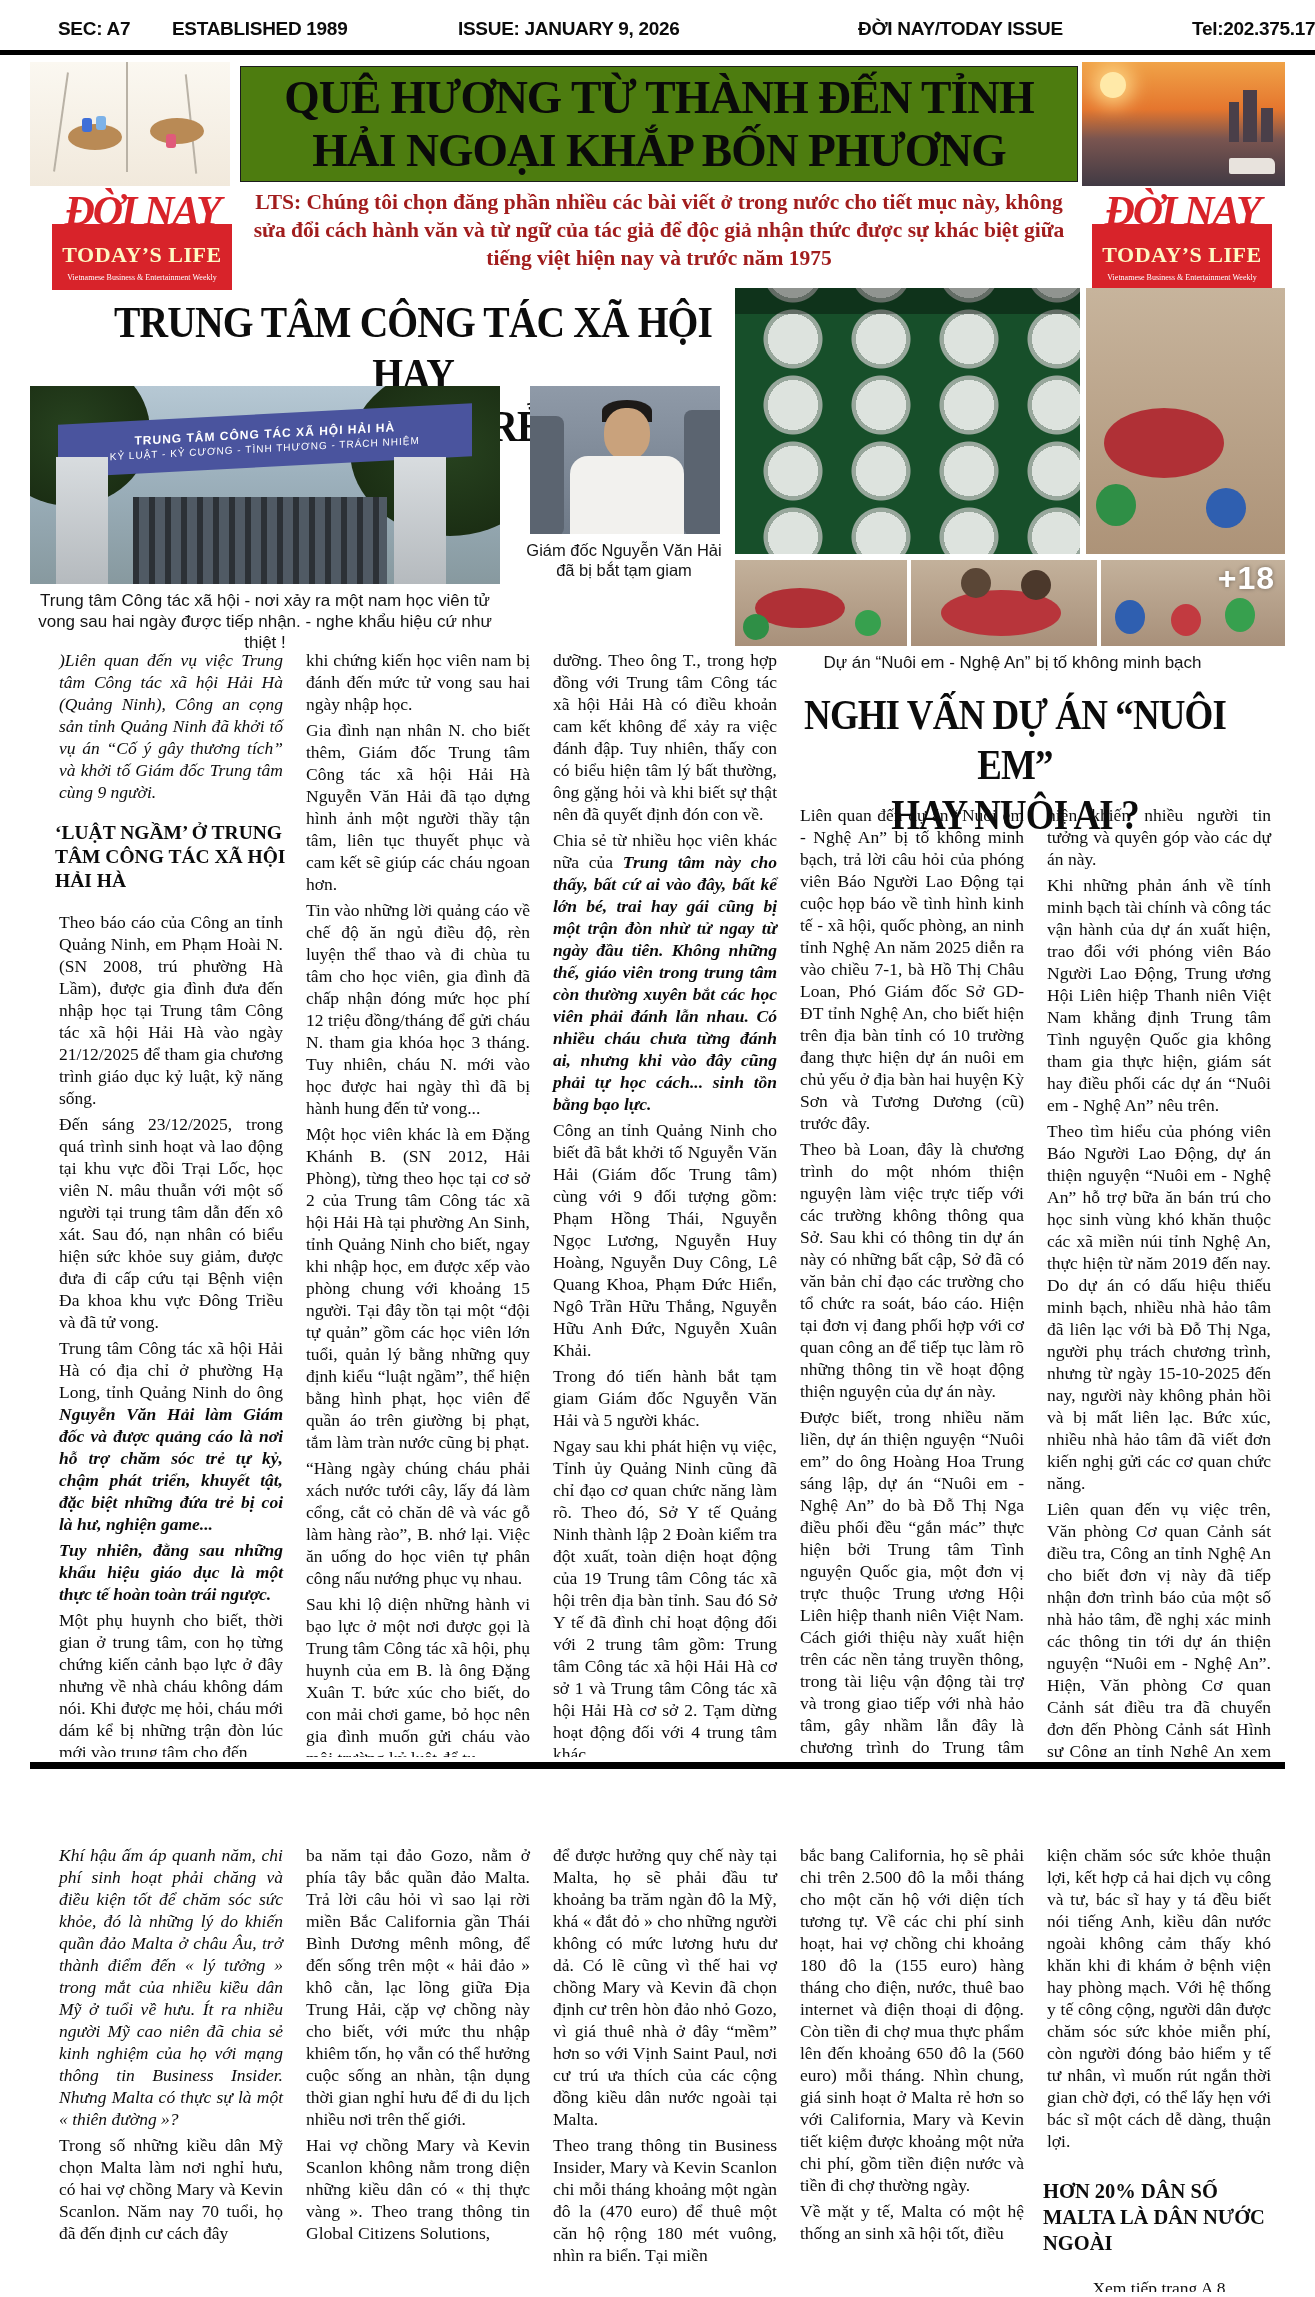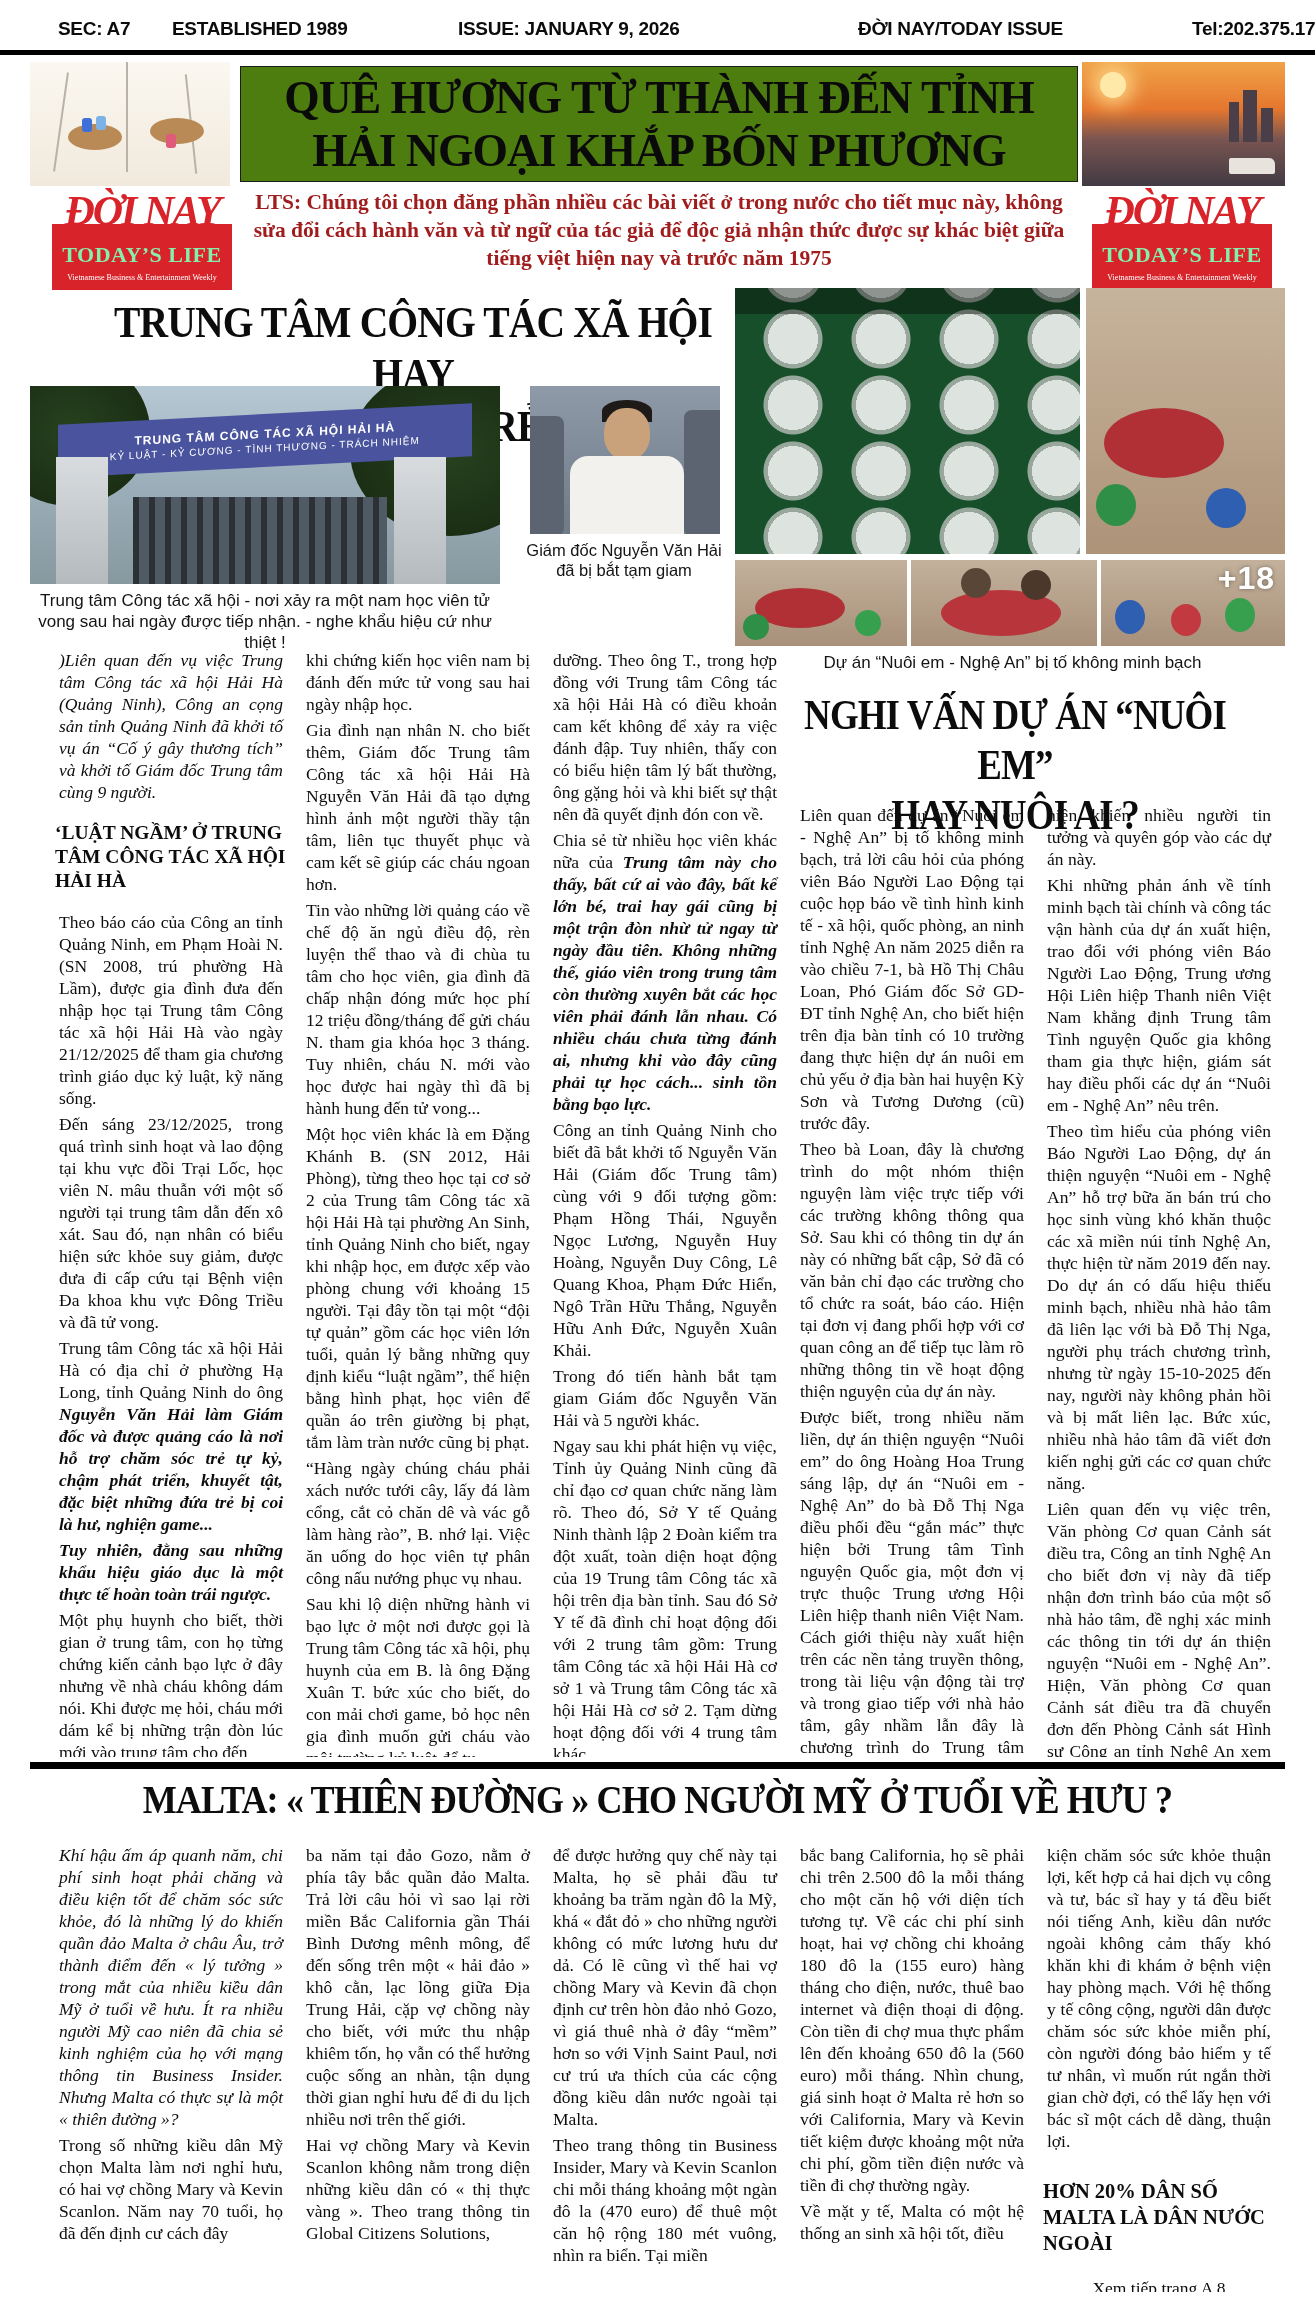--- a/index.html
+++ b/index.html
@@ -23,21 +23,21 @@
        line-height:28px;}
   .sunset{left:1082px;top:62px;width:203px;height:124px;overflow:hidden;
           background:linear-gradient(#f0a348 0%,#e5762e 38%,#7a5550 62%,#413a44 100%);}
   .sun{position:absolute;left:18px;top:10px;width:26px;height:26px;border-radius:50%;background:#ffe9a8;box-shadow:0 0 18px 8px rgba(255,220,140,.8);}
   .bldg{position:absolute;background:#4a3f49;}
   .boat{position:absolute;right:10px;bottom:12px;width:46px;height:16px;background:#e8e3dd;border-radius:2px 6px 2px 2px;}
   .logo{width:180px;height:94px;}
   .logo .script{position:absolute;top:-6px;left:0;width:100%;text-align:center;z-index:2;
      font-style:italic;font-weight:bold;font-size:42px;line-height:1;letter-spacing:-2px;}
   .logo .box{position:absolute;top:28px;left:0;right:0;bottom:0;}
-  .logo .tl{position:absolute;bottom:22px;width:100%;text-align:center;color:#86efac;
+  .logo .tl{position:absolute;bottom:22px;width:100%;text-align:center;color:#fef9c3;
      font-weight:bold;font-size:22px;letter-spacing:0.5px;}
   .logo .tag{position:absolute;bottom:8px;width:100%;text-align:center;color:#fff;
      font-size:8px;}
   
   .headline{text-align:center;font-weight:bold;letter-spacing:-1px;}
   .headline .l{transform:scaleX(0.88);transform-origin:center;}
   .h-a1{left:55px;top:296px;width:716px;font-size:45px;line-height:52px;}
   .h-a2{left:735px;top:690px;width:560px;font-size:42px;line-height:50px;}
   .h-malta{left:0;top:1776px;width:1315px;font-size:41px;line-height:46px;}
   
@@ -233,23 +233,20 @@
     <p>Được biết, trong nhiều năm liền, dự án thiện nguyện “Nuôi em” do ông Hoàng Hoa Trung sáng lập, dự án “Nuôi em - Nghệ An” do bà Đỗ Thị Nga điều phối đều “gắn mác” thực hiện bởi Trung tâm Tình nguyện Quốc gia, một đơn vị trực thuộc Trung ương Hội Liên hiệp thanh niên Việt Nam. Cách giới thiệu này xuất hiện trên các nền tảng truyền thông, trong tài liệu vận động tài trợ và trong giao tiếp với nhà hảo tâm, gây nhầm lẫn đây là chương trình do Trung tâm Tình nguyện Quốc gia thực</p>
   </div>
   <div class="col c-a2 x5">
     <p>hiện khiến nhiều người tin tưởng và quyên góp vào các dự án này.</p>
     <p>Khi những phản ánh về tính minh bạch tài chính và công tác vận hành của dự án xuất hiện, trao đổi với phóng viên Báo Người Lao Động, Trung ương Hội Liên hiệp Thanh niên Việt Nam khẳng định Trung tâm Tình nguyện Quốc gia không tham gia thực hiện, giám sát hay điều phối các dự án “Nuôi em - Nghệ An” nêu trên.</p>
     <p>Theo tìm hiểu của phóng viên Báo Người Lao Động, dự án thiện nguyện “Nuôi em - Nghệ An” hỗ trợ bữa ăn bán trú cho học sinh vùng khó khăn thuộc các xã miền núi tỉnh Nghệ An, thực hiện từ năm 2019 đến nay. Do dự án có dấu hiệu thiếu minh bạch, nhiều nhà hảo tâm đã liên lạc với bà Đỗ Thị Nga, người phụ trách chương trình, nhưng từ ngày 15-10-2025 đến nay, người này không phản hồi và bị mất liên lạc. Bức xúc, nhiều nhà hảo tâm đã viết đơn kiến nghị gửi các cơ quan chức năng.</p>
     <p>Liên quan đến vụ việc trên, Văn phòng Cơ quan Cảnh sát điều tra, Công an tỉnh Nghệ An cho biết đơn vị này đã tiếp nhận đơn trình báo của một số nhà hảo tâm, đề nghị xác minh các thông tin tới dự án thiện nguyện “Nuôi em - Nghệ An”. Hiện, Văn phòng Cơ quan Cảnh sát điều tra đã chuyển đơn đến Phòng Cảnh sát Hình sự Công an tỉnh Nghệ An xem xét, giải quyết theo thẩm quyền.</p>
   </div>
 
   <div class="abs rule2"></div>
-  <div class="abs headline h-malta">
-    <div class="l">MALTA: « THIÊN ĐƯỜNG » CHO NGƯỜI MỸ  Ở TUỔI VỀ HƯU ?</div>
-  </div>
 
   <div class="col c-m x1">
     <p class="it">Khí hậu ấm áp quanh năm, chi phí sinh hoạt phải chăng và điều kiện tốt để chăm sóc sức khỏe, đó là những lý do khiến quần đảo Malta ở châu Âu, trở thành điểm đến « lý tưởng » trong mắt của nhiều kiều dân Mỹ ở tuổi về hưu. Ít ra nhiều người Mỹ cao niên đã chia sẻ kinh nghiệm của họ với mạng thông tin Business Insider. Nhưng Malta có thực sự là một « thiên đường »?</p>
     <p>Trong số những kiều dân Mỹ chọn Malta làm nơi nghỉ hưu, có hai vợ chồng Mary và Kevin Scanlon. Năm nay 70 tuổi, họ đã đến định cư cách đây</p>
   </div>
   <div class="col c-m x2">
     <p>ba năm tại đảo Gozo, nằm ở phía tây bắc quần đảo Malta. Trả lời câu hỏi vì sao lại rời miền Bắc California gần Thái Bình Dương mênh mông, để đến sống trên một « hải đảo » khô cằn, lạc lõng giữa Địa Trung Hải, cặp vợ chồng này cho biết, với mức thu nhập khiêm tốn, họ vẫn có thể hưởng cuộc sống an nhàn, tận dụng thời gian nghỉ hưu để đi du lịch nhiều nơi trên thế giới.</p>
     <p>Hai vợ chồng Mary và Kevin Scanlon không nằm trong diện những kiều dân có « thị thực vàng ». Theo trang thông tin Global Citizens Solutions,</p>
   </div>
   <div class="col c-m x3">

